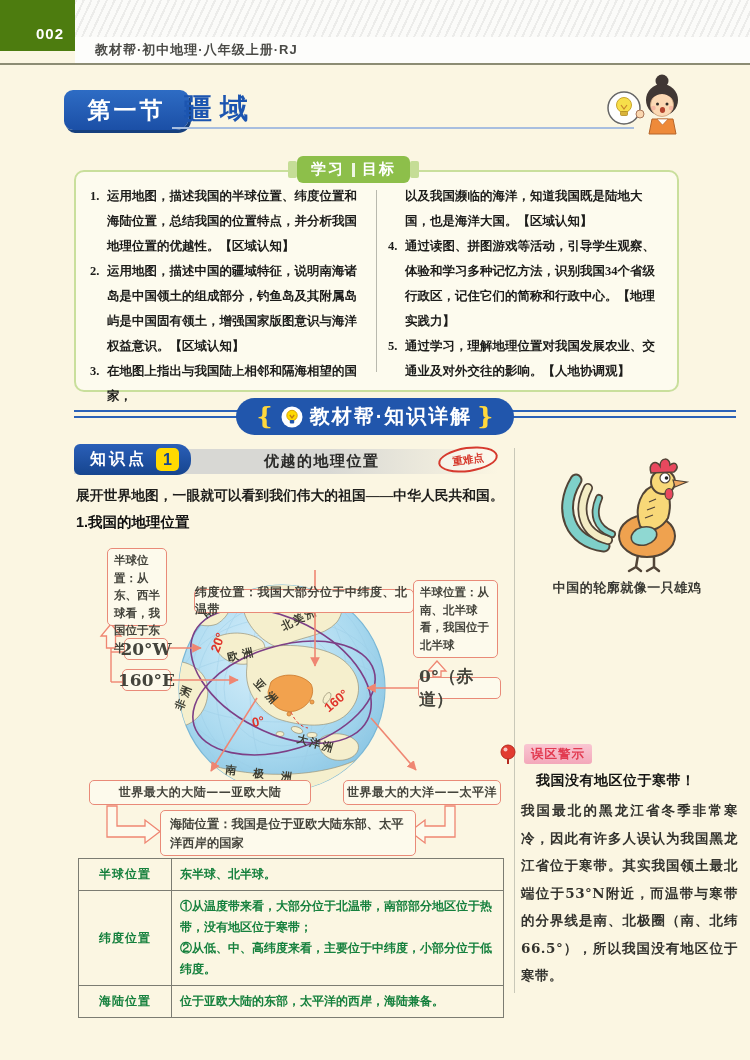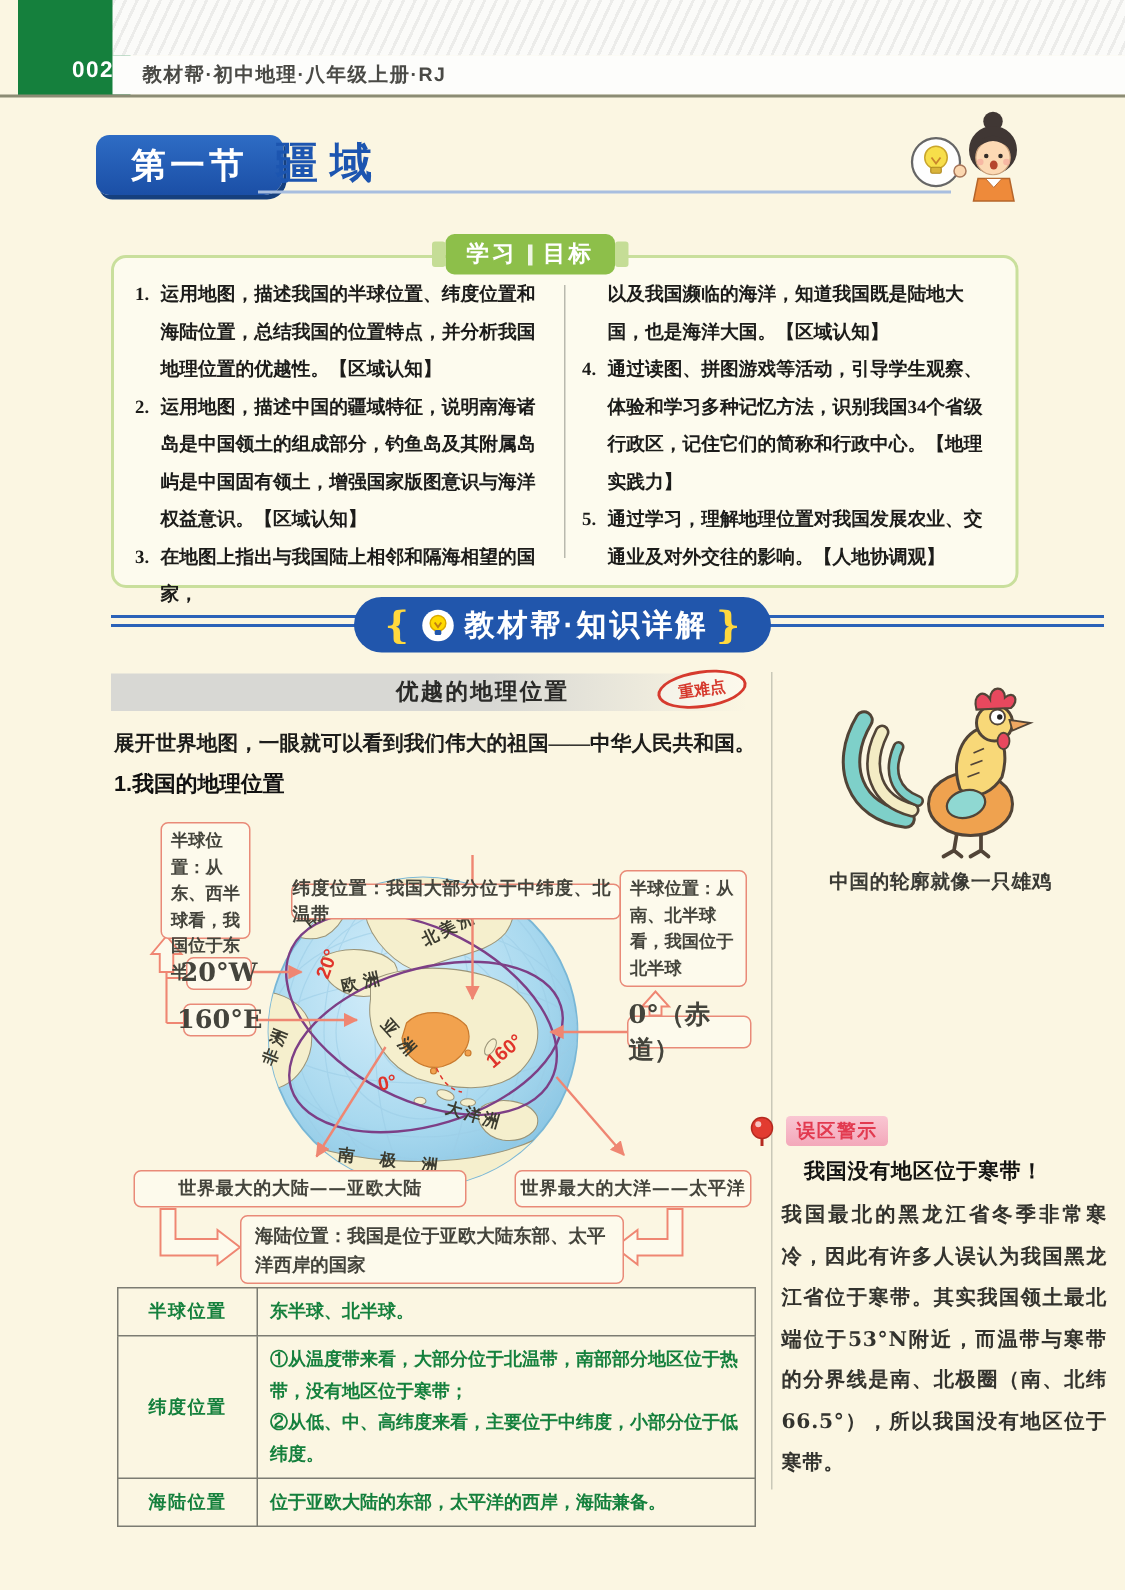--- a/index.html
+++ b/index.html
@@ -1,20 +1,20 @@
 <!DOCTYPE html>
 <html><head>
 <meta charset="utf-8">
 <style>
   html,body{margin:0;padding:0;}
   body{width:750px;height:1060px;overflow:hidden;font-family:"Liberation Sans",sans-serif;}
   #page{position:relative;width:750px;height:1060px;background:#fbf6e2;overflow:hidden;}
 
   
-  .pagenum-box{position:absolute;left:0;top:0;width:75px;height:64px;background:#15803d;margin-left:12px;}
+  .pagenum-box{position:absolute;left:0;top:0;width:75px;height:51px;background:#4d7c0f;}
   .pagenum{position:absolute;right:11px;bottom:9px;color:#fff;font-size:15px;letter-spacing:1px;font-weight:700;}
   .stripes{position:absolute;left:75px;top:0;width:675px;height:37px;
     background:repeating-linear-gradient(115deg,#ececе9 0 2px,#fbfbf9 2px 7px);
     background:repeating-linear-gradient(115deg,#ececea 0 2px,#fbfbf9 2px 7px);}
   .header-band{position:absolute;left:75px;top:37px;width:675px;height:26px;background:#fdfdfb;}
   .header-text{position:absolute;left:20px;top:0;line-height:26px;font-size:13px;font-weight:700;color:#4a4a46;letter-spacing:1px;}
   .header-underline{position:absolute;left:0;top:63px;width:750px;height:2px;background:#8c8c74;}
 
   
   .section-badge{position:absolute;left:64px;top:90px;width:125px;height:40px;
@@ -179,20 +179,24 @@
       <circle cx="12" cy="12" r="10.5" fill="#fff"></circle>
       <circle cx="12" cy="10.5" r="5.2" fill="#ffd900" stroke="#d9a800"></circle>
       <path d="M9.8,10 L12,13 L14.2,10" stroke="#c07f12" fill="none" stroke-width="1.3"></path>
       <rect x="9.8" y="15" width="4.4" height="3.4" rx="1" fill="#2156ac"></rect>
     </svg>
     <span class="banner-title">教材帮·知识详解</span>
     <span class="banner-brace">}</span>
   </div>
 
   <div class="kp-bar"></div>
+  <div class="kp-badge">
+    <span class="kp-label">知识点</span>
+    <span class="kp-num">1</span>
+  </div>
   <div class="kp-title">优越的地理位置</div>
   <div class="kp-stamp">重难点</div>
 
   <div class="intro">展开世界地图，一眼就可以看到我们伟大的祖国——中华人民共和国。</div>
   <div class="subheading">1.我国的地理位置</div>
 
   <div class="diagram">
     <svg class="globe-svg" width="435" height="317" viewBox="0 0 435 317">
       <defs>
         <radialGradient id="ocean" cx="42%" cy="35%" r="75%">

